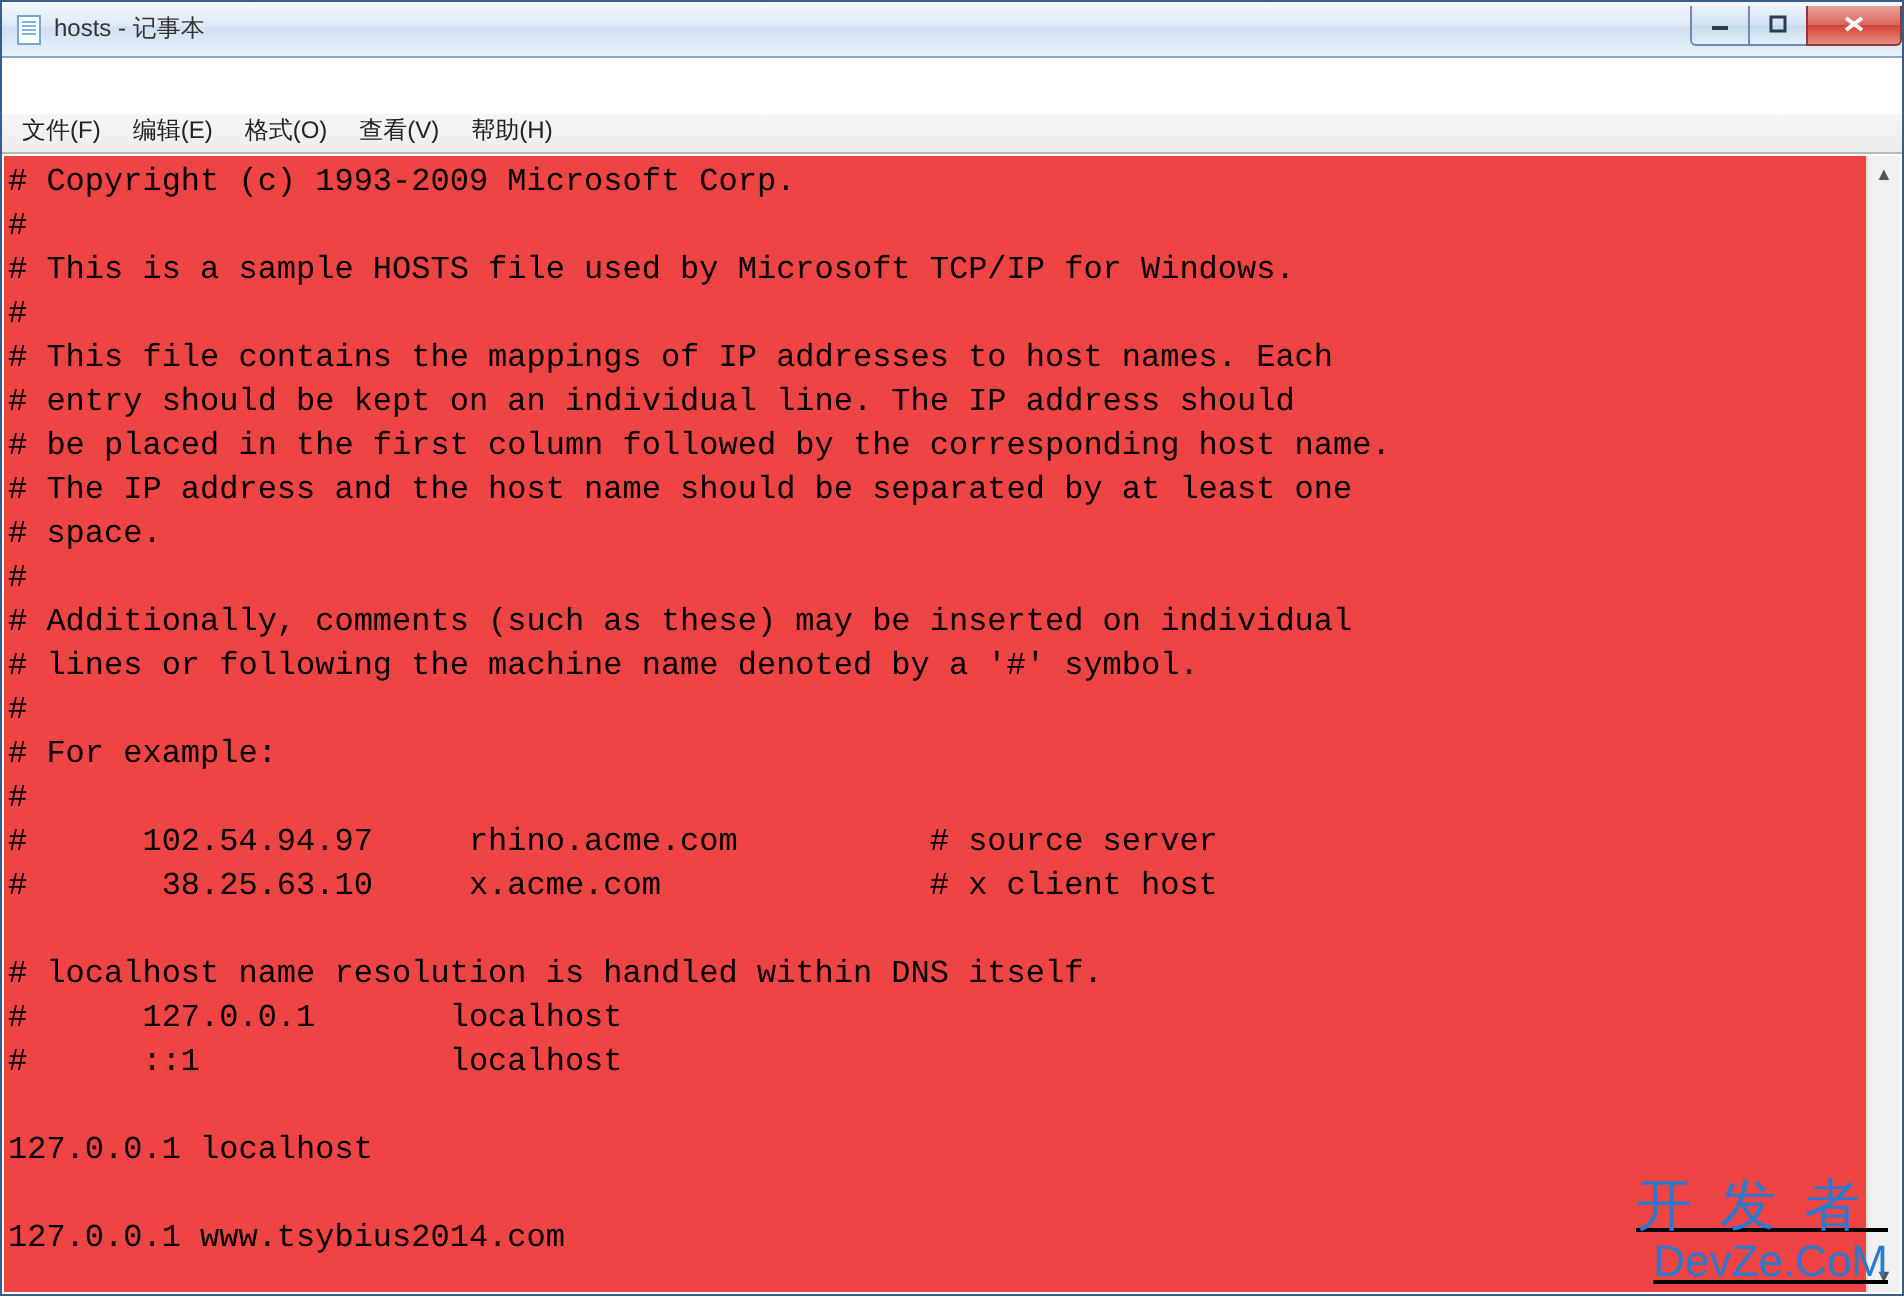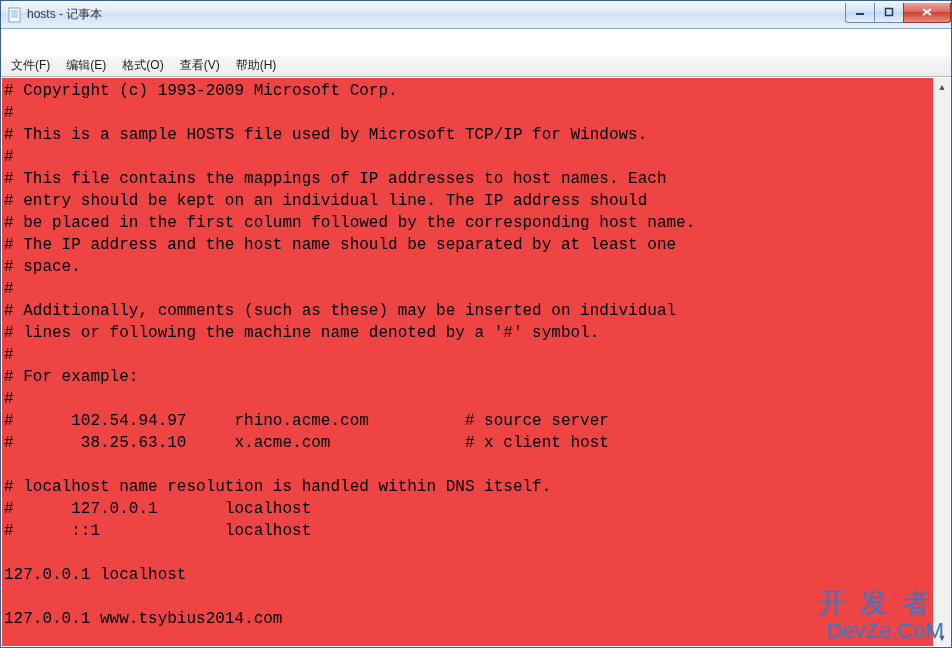--- a/index.html
+++ b/index.html
@@ -125,20 +125,21 @@
     background: #f0f0f0;
   }
   .scroll-track { flex: 1; background: #f0f0f0; }
   .watermark {
     position: absolute;
     right: 8px;
     bottom: 4px;
     text-align: right;
     font-family: "Microsoft YaHei", sans-serif;
     pointer-events: none;
+    text-decoration: underline;
   }
   .watermark .line1 {
     font-size: 28px;
     letter-spacing: 14px;
     color: #2a7bd0;
     font-weight: 400;
   }
   .watermark .line2 {
     font-size: 22px;
     color: #2a7bd0;

